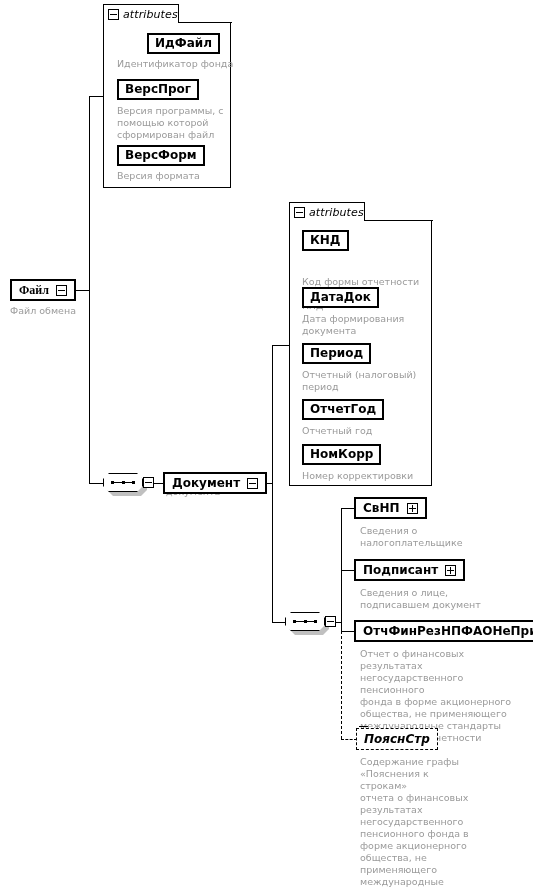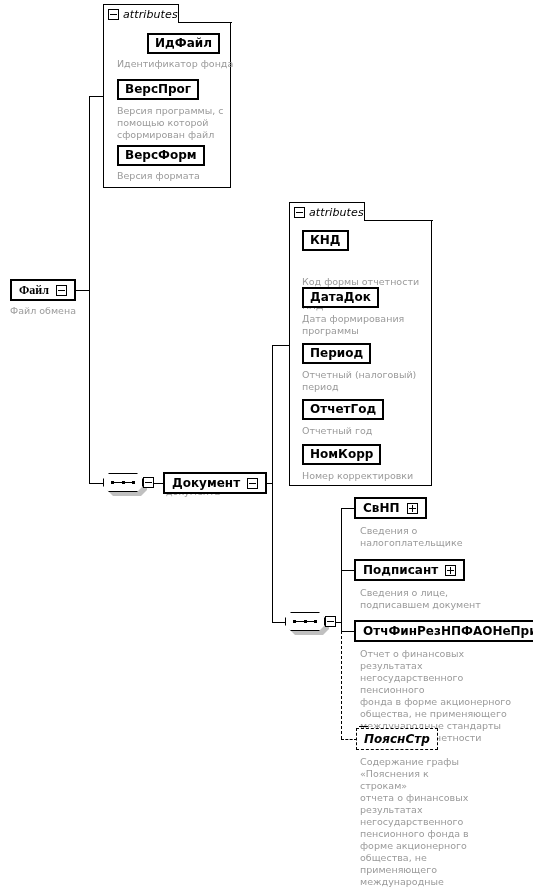--- a/index.html
+++ b/index.html
@@ -164,21 +164,21 @@
   </div>
   <div class="desc" style="left:302px;top:256px;width:130px;margin-top:20px;">Код формы отчетности по
 КНД</div>
 
   <div class="node abox" style="left:302px;top:286px;">
     <span class="wrap"><span class="nbox">
           <span class="nm">ДатаДок</span>
         </span></span>
   </div>
   <div class="desc" style="left:302px;top:313px;width:130px;">Дата формирования
-программы</div>
+документа</div>
 
   <div class="node abox" style="left:302px;top:342px;">
     <span class="wrap"><span class="nbox">
           <span class="nm">Период</span>
         </span></span>
   </div>
   <div class="desc" style="left:302px;top:369px;width:130px;">Отчетный (налоговый)
 период</div>
 
   <div class="node abox" style="left:302px;top:398px;">

